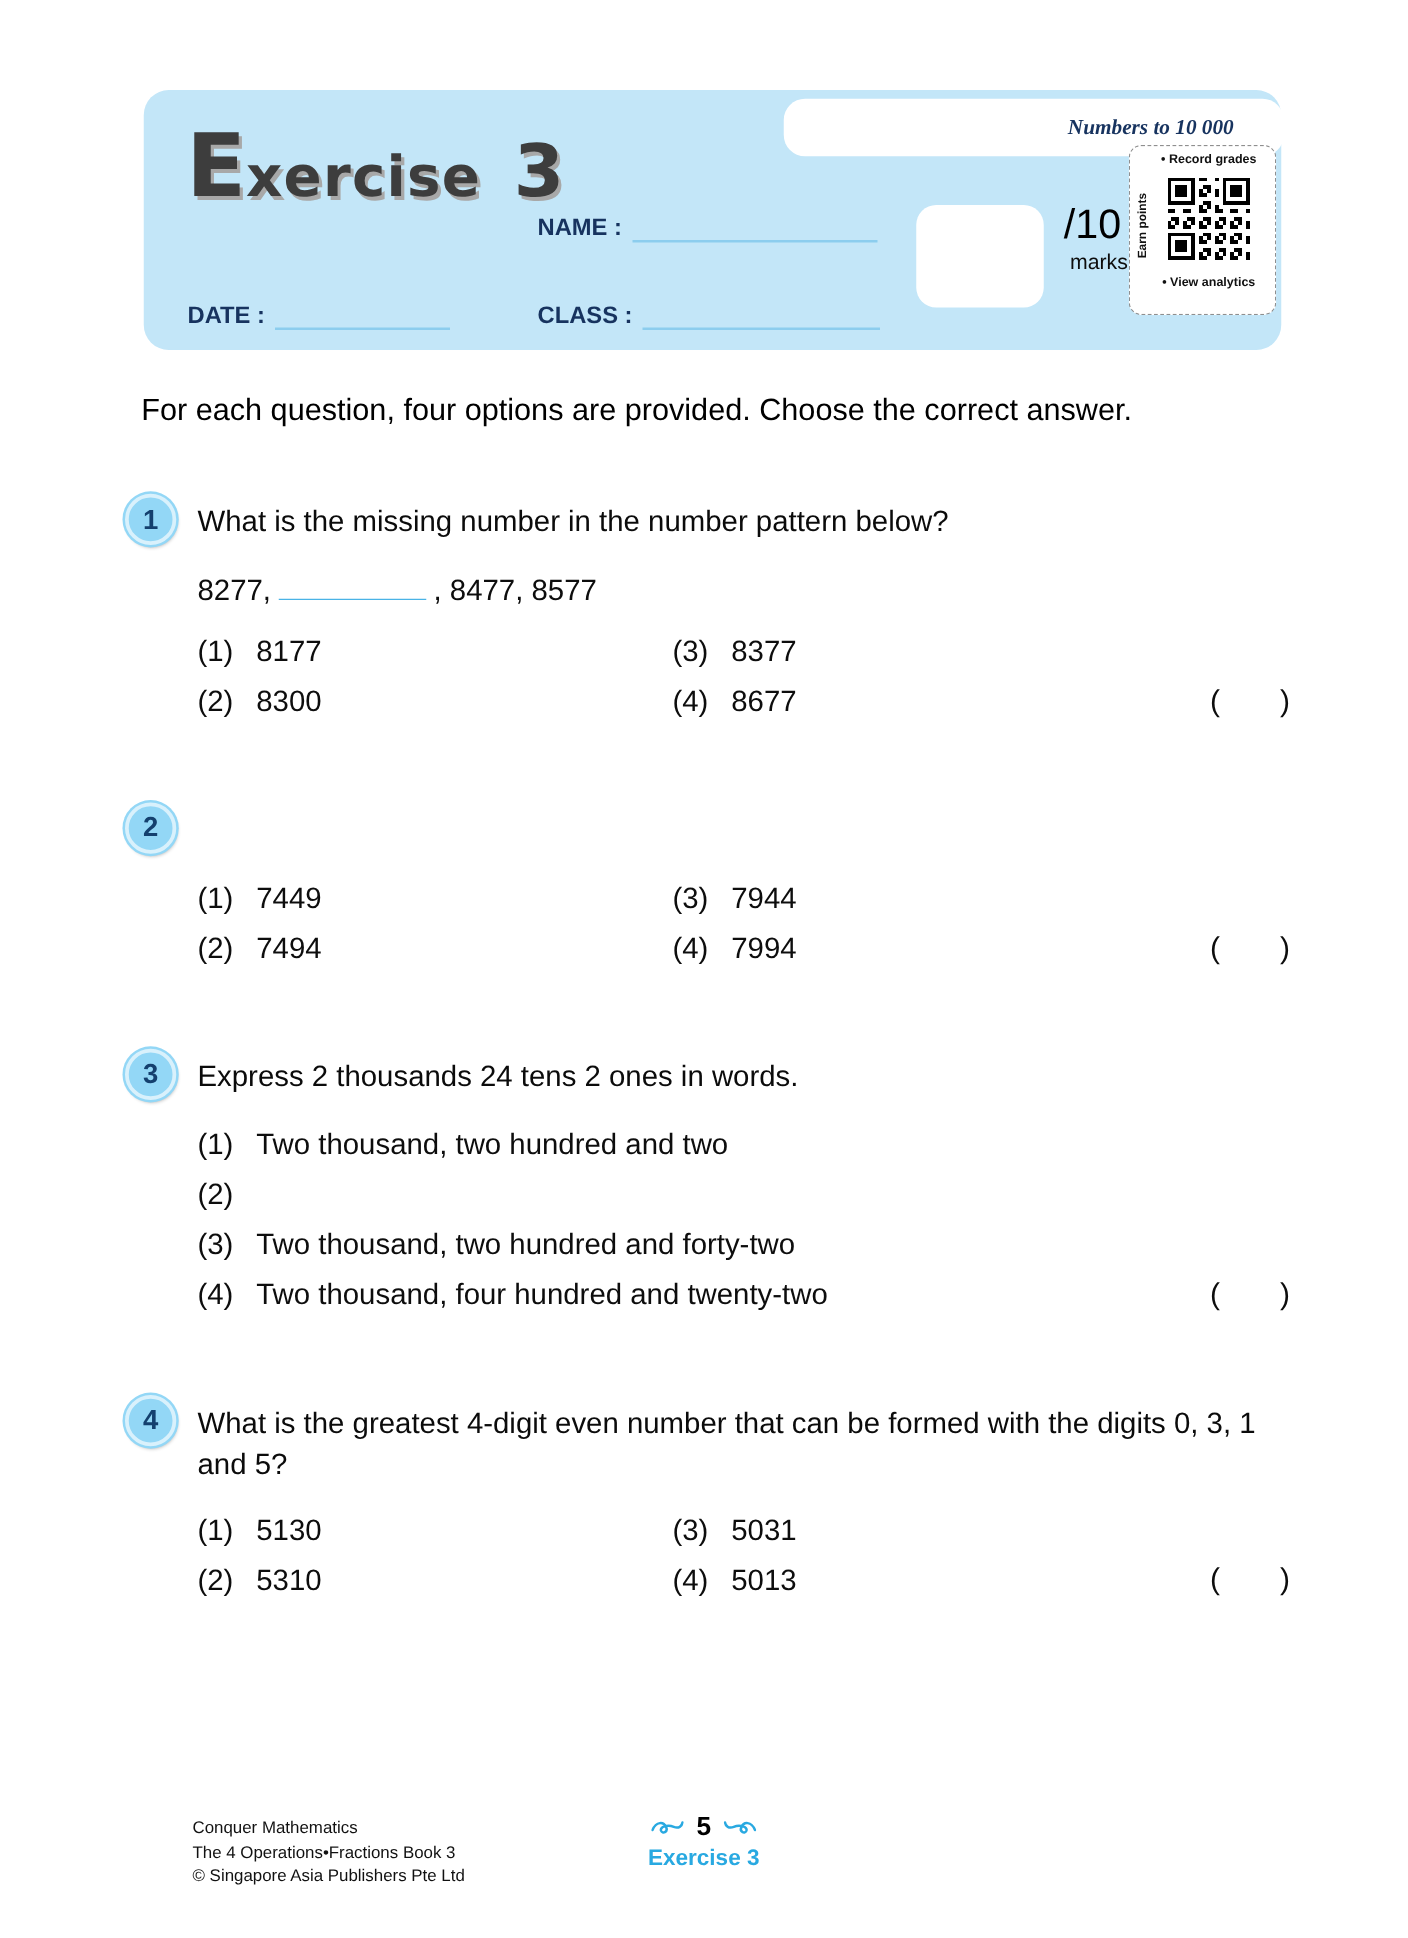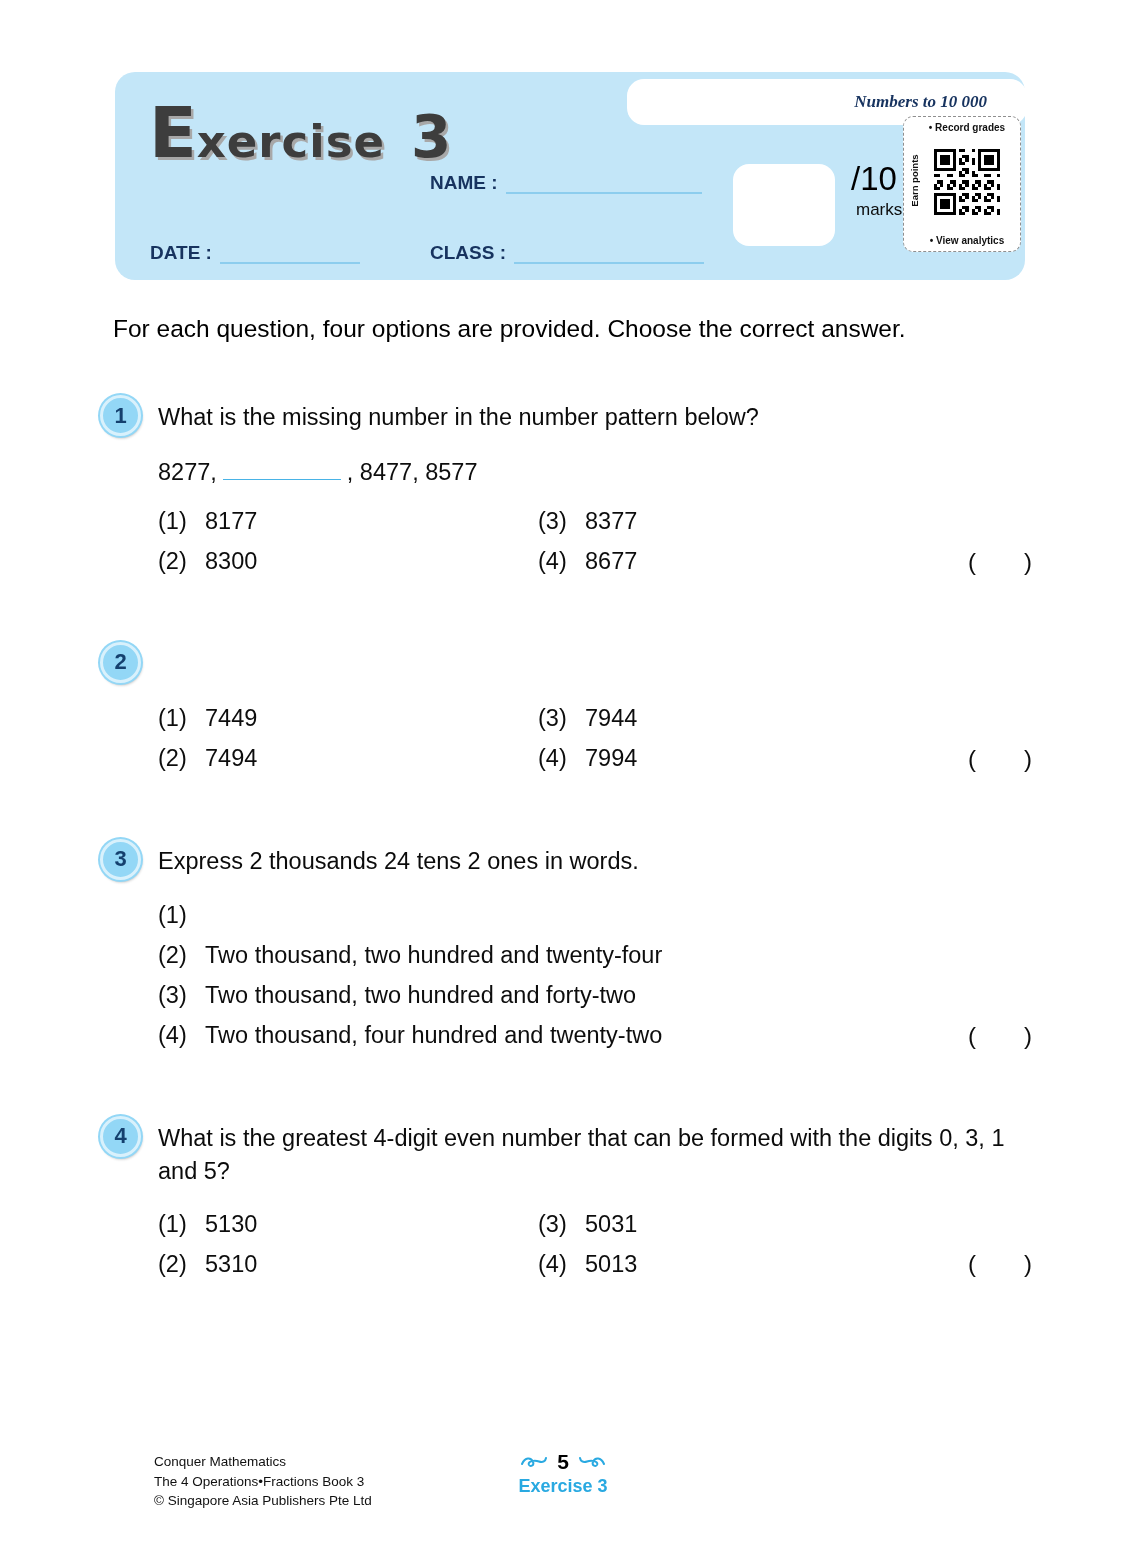--- a/index.html
+++ b/index.html
@@ -25,21 +25,21 @@
   .date-row{left:35px;top:170px;}
   .date-row .field-line{width:140px;}
   .class-row{left:315px;top:170px;}
   .class-row .field-line{width:190px;}
   .score-box{position:absolute;left:618px;top:92px;width:102px;height:82px;background:#fff;border-radius:16px;}
   .score-text{position:absolute;left:736px;top:88px;}
   .score-text .denom{font-size:33px;color:#000;}
   .score-text .marks{font-size:17px;margin-top:2px;margin-left:5px;}
   .qr-panel{position:absolute;left:788px;top:44px;width:118px;height:136px;background:#fff;border:1.5px dashed #8f8f8f;
     border-radius:10px;display:flex;flex-direction:column;align-items:center;justify-content:space-between;
-    padding:5px 2px 5px 12px;}
+    padding:5px 2px 19px 12px;}
   .qr-top,.qr-bottom{font-size:10px;font-weight:bold;color:#111;white-space:nowrap;}
   .qr-side{position:absolute;left:-30px;top:58px;width:80px;text-align:center;font-size:9.5px;font-weight:bold;
     transform:rotate(-90deg);color:#111;white-space:nowrap;}
 
   
   .content{position:absolute;left:100px;top:315px;width:932px;}
   .instruction{font-size:24.5px;font-weight:normal;color:#000;margin:0 0 52px 13px;}
   .question{margin-bottom:60px;}
   .q-head{display:flex;align-items:flex-start;gap:17px;}
   .badge{flex:0 0 auto;width:41px;height:41px;border-radius:50%;background:#93d7f6;border:3px solid #d9f1fc;
@@ -289,27 +289,27 @@
 
     <div class="question">
       <div class="q-head">
         <div class="badge">3</div>
         <div class="q-text">Express 2 thousands 24 tens 2 ones in words.</div>
       </div>
       <div class="options single">
         <div class="opt-row">
           <span class="opt">
               <span class="opt-label">(1)</span>
+              <span>Two thousand, two hundred and two</span>
             </span>
           <span></span>
         </div>
         <div class="opt-row">
           <span class="opt">
               <span class="opt-label">(2)</span>
-              <span>Two thousand, two hundred and twenty-four</span>
             </span>
           <span></span>
         </div>
         <div class="opt-row">
           <span class="opt">
               <span class="opt-label">(3)</span>
               <span>Two thousand, two hundred and forty-two</span>
             </span>
           <span></span>
         </div>

